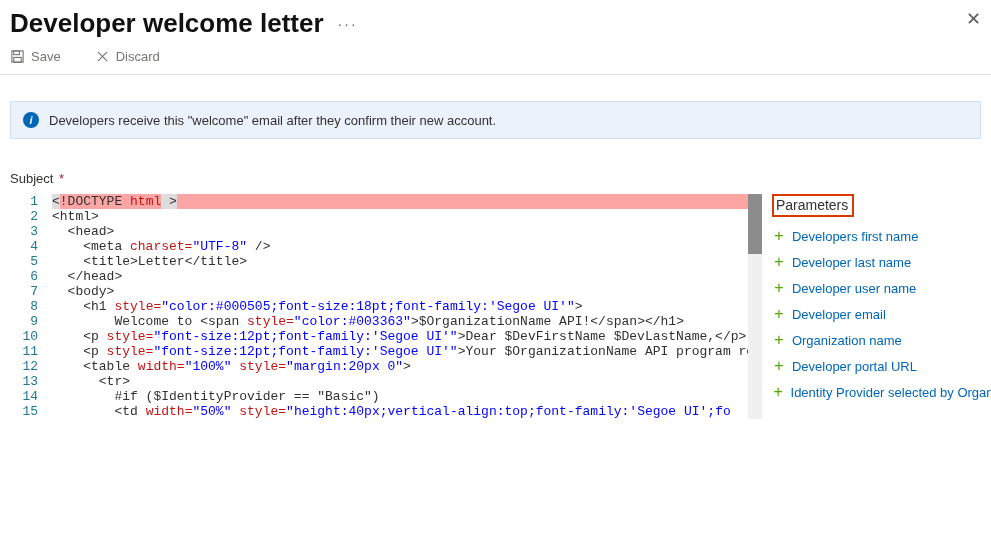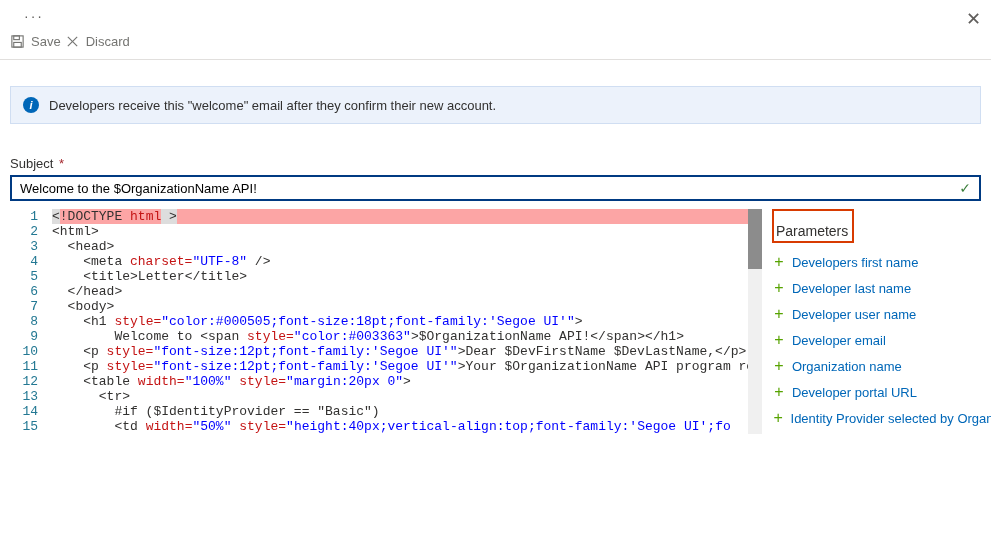--- a/index.html
+++ b/index.html
@@ -11,21 +11,21 @@
   .breadcrumb a { color: #0067b8; text-decoration: none; }
   .breadcrumb .sep { color: #0067b8; margin: 0 6px; }
   
   .header { padding: 8px 10px 0 10px; position: relative; }
   .title-row { display: flex; align-items: center; }
   .title { font-size: 26px; font-weight: 600; color: #111; }
   .title-dots { margin-left: 14px; color: #605e5c; letter-spacing: 2px; font-size: 14px; }
   .close-x { position: absolute; right: 10px; top: 8px; font-size: 18px; color: #605e5c; cursor: pointer; }
   .subtitle { font-size: 13px; color: #605e5c; margin-top: 2px; }
   
-  .toolbar { padding: 10px 10px 10px 10px; border-bottom: 1px solid #e1dfdd; display: flex; gap: 4px; }
+  .toolbar { padding: 10px 10px 10px 10px; border-bottom: 1px solid #e1dfdd; display: flex; gap: 34px; }
   .tb-btn { display: inline-flex; align-items: center; gap: 6px; color: #757572; cursor: pointer; font-size: 13px; }
   .tb-btn svg, .tb-btn .icon { width: 15px; height: 15px; }
   
   .info-banner { margin: 26px 10px 0 10px; background: #ecf2fb; border: 1px solid #d0def2; padding: 10px 12px; display: flex; align-items: center; gap: 10px; font-size: 13px; color: #323130; }
   .info-icon { width: 16px; height: 16px; border-radius: 50%; background: #0067b8; color: #fff; display: inline-flex; align-items: center; justify-content: center; font-size: 11px; font-weight: bold; font-style: italic; }
   
   .form { padding: 32px 10px 0 10px; }
   .label { font-size: 13px; margin-bottom: 4px; }
   .req { color: #a4262c; margin-left: 2px; }
   .input-wrap { border: 2px solid #003a82; display: flex; align-items: center; padding: 3px 8px; }
@@ -39,33 +39,34 @@
   .code { flex: 1; overflow: hidden; text-overflow: clip; }
   .line1 .code { background: #fca5a5; }
   .marker { background: #ddd; }
   .code-scrollbar { position: absolute; right: 0; top: 0; width: 14px; height: 100%; background: #f0f0f0;}
   .code-thumb { width: 100%; height: 60px; background: #8c8c8c; }
 
   .t-red { color: #c41414; }
   .t-blue { color: #0000ff; }
   
   .params { width: 245px; padding-left: 10px; }
-  .params-title { font-size: 14px; color: #323130; margin-bottom: 6px; display: inline-block; border: 2px solid #d83b01; padding: 12px 4px 2px 2px; }
+  .params-title { font-size: 14px; color: #323130; margin-bottom: 6px; display: inline-block; border: 2px solid #d83b01; padding: 1px 4px 2px 2px; }
   .param-item { display: flex; align-items: center; gap: 6px; padding: 4px 0; cursor: pointer; }
   .param-item .plus { color: #57a300; font-size: 16px; font-weight: 400; width: 14px; text-align: center; }
   .param-item .plabel { color: #0067b8; font-size: 13px; white-space: nowrap; overflow: hidden; text-overflow: clip; }
 </style>
 </head>
 <body>
 
 <div class="page">
 
 
   <div class="header">
     <div class="title-row">
+      <div class="title">Developer welcome letter</div>
       <div class="title-dots">···</div>
     </div>
     <div class="close-x">✕</div>
   </div>
 
   <div class="toolbar">
     <div class="tb-btn">
       <svg class="icon" viewBox="0 0 16 16" fill="none" stroke="#757572" stroke-width="1.2">
           <rect x="2" y="2" width="12" height="12"></rect>
           <rect x="4" y="2" width="6" height="4"></rect>
@@ -84,24 +85,20 @@
 
   <div class="info-banner">
     <span class="info-icon">i</span>
     <span>Developers receive this "welcome" email after they confirm their new account.</span>
   </div>
 
   <div class="form">
     <div class="label">
       <span>Subject</span>
       <span class="req">*</span>
-    </div>
-    <div class="input-wrap">
-      <input type="text" value="Welcome to the $OrganizationName API!" style="">
-      <span class="check">✓</span>
     </div>
   </div>
 
   <div class="editor-split">
     <div class="editor">
       <div class="code-line line1"><span class="gutter">1</span><span class="code"><span class="marker">&lt;</span><span>!DOCTYPE </span><span class="t-red">html</span><span class="marker"> &gt;</span></span></div>
       <div class="code-line"><span class="gutter">2</span><span class="code">&lt;html&gt;</span></div>
       <div class="code-line"><span class="gutter">3</span><span class="code">  &lt;head&gt;</span></div>
       <div class="code-line"><span class="gutter">4</span><span class="code"><span>    &lt;meta </span><span class="t-red">charset=</span><span class="t-blue">"UTF-8"</span><span> /&gt;</span></span></div>
       <div class="code-line"><span class="gutter">5</span><span class="code"><span>    &lt;title&gt;</span><span>Letter</span><span>&lt;/title&gt;</span></span></div>

